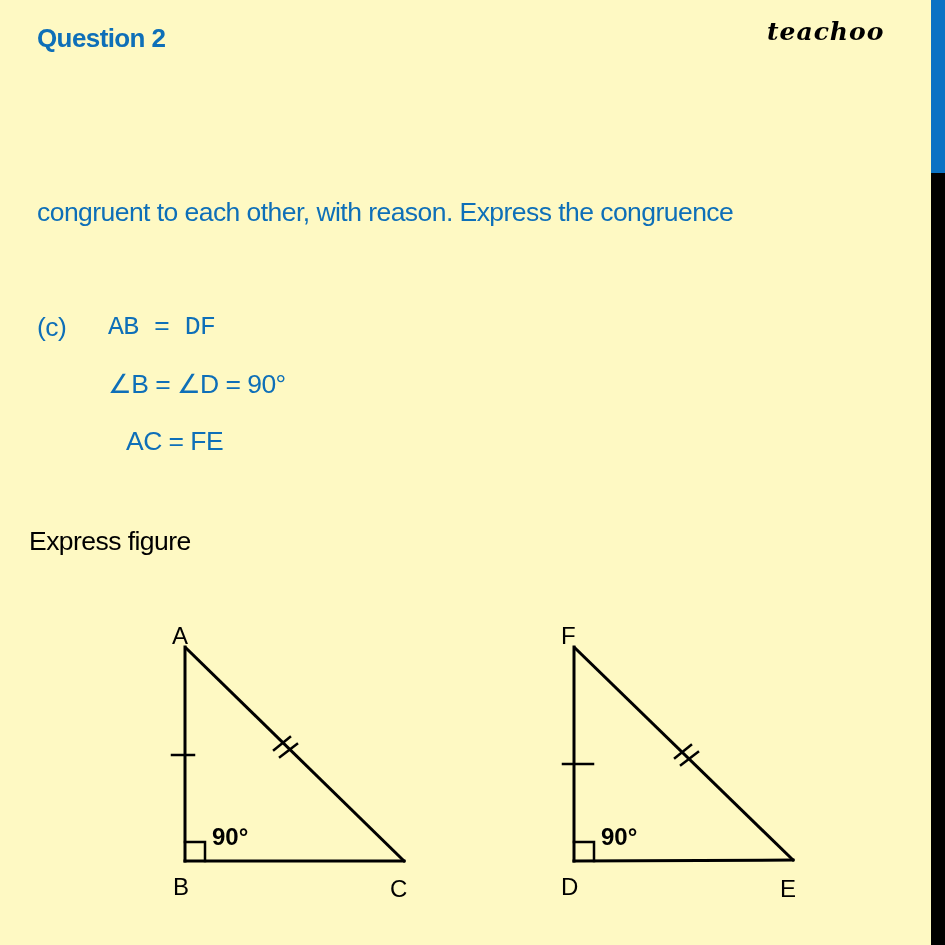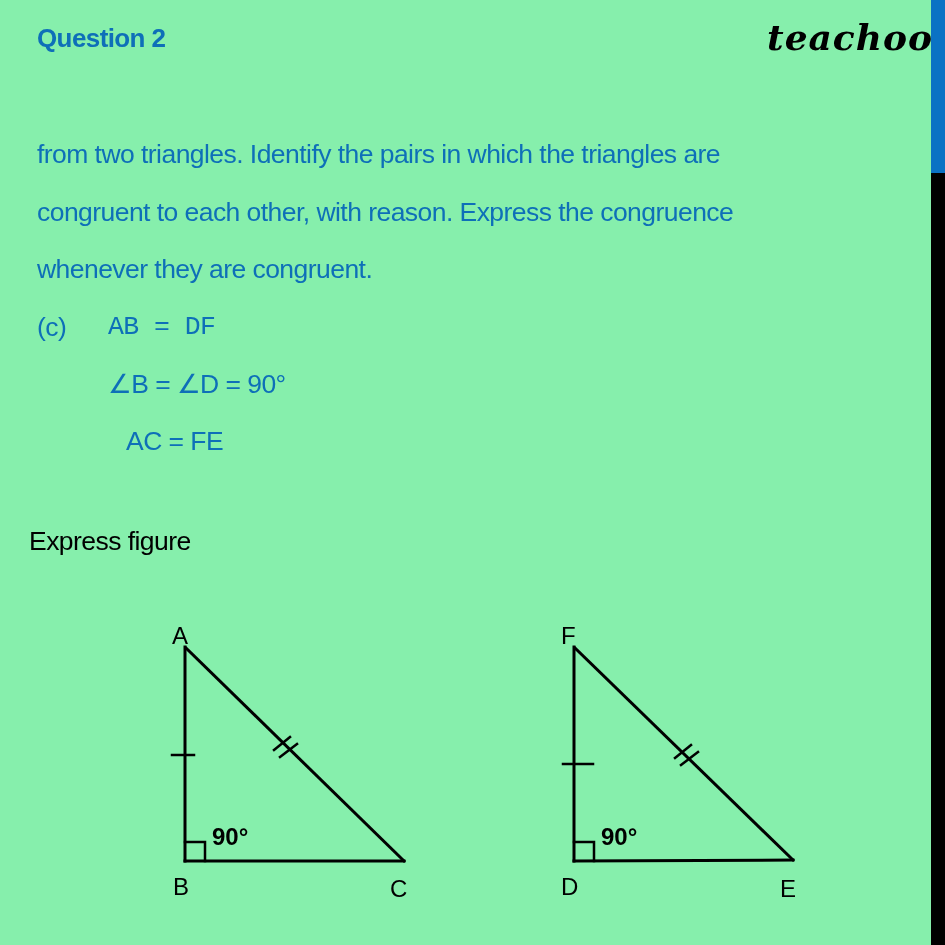--- a/index.html
+++ b/index.html
@@ -1,38 +1,36 @@
 <!DOCTYPE html>
 <html><head>
 <meta charset="utf-8">
 <style>
   html, body { margin: 0; padding: 0; background: #ffffff; }
   body { width: 945px; height: 945px; position: relative; overflow: hidden; }
-  .page { position: absolute; left: 0; top: 0; width: 945px; height: 945px; background: #86efac; }
+  .page { position: absolute; left: 0; top: 0; width: 945px; height: 945px; background: #fef9c3; }
   .txt { position: absolute; white-space: nowrap; font-family: "Liberation Sans", sans-serif; line-height: 1; }
   .blue { color: #0E6FB8; }
   .black { color: #000; }
   .title { font-size: 26px; font-weight: bold; letter-spacing: -0.6px; }
   .body { font-size: 26.5px; letter-spacing: -0.55px; }
-  .logo { font-family: "DejaVu Serif", serif; font-style: italic; font-weight: bold; font-size: 36px; letter-spacing: 1px; color: #000; text-align: right; }
+  .logo { font-family: "DejaVu Serif", serif; font-style: italic; font-weight: bold; font-size: 25px; letter-spacing: 1px; color: #000; text-align: right; }
   .side-blue { position: absolute; left: 931px; top: 0; width: 14px; height: 173px; }
   .side-black { position: absolute; left: 931px; top: 173px; width: 14px; height: 772px; }
   svg text { font-family: "Liberation Sans", sans-serif; }
 </style>
 </head>
 <body>
 
 <div class="page">
 
   <div class="txt blue title" style="left:37px; top:25px;">Question 2</div>
   <div class="txt logo" style="left:767px; top:19px;">teachoo</div>
 
-  <div class="txt blue body" style="left:37px; top:141px;">from two triangles. Identify the pairs in which the triangles are</div>
   <div class="txt blue body" style="left:37px; top:199px;">congruent to each other, with reason. Express the congruence</div>
-  <div class="txt blue body" style="left:37px; top:256px;">whenever they are congruent.</div>
 
   <div class="txt blue body" style="left:37px; top:314px;">(c)</div>
   <div class="txt blue body" style="left:108px; top:314px;font-family:Liberation Mono, monospace;">AB = DF</div>
   <div class="txt blue body" style="left:108px; top:371px;">∠B = ∠D = 90°</div>
   <div class="txt blue body" style="left:126px; top:428px;">AC = FE</div>
 
   <div class="txt black body" style="left:29px; top:528px;">Express figure</div>
 
   <svg width="945" height="945" style="position:absolute; left:0; top:0;">
 

